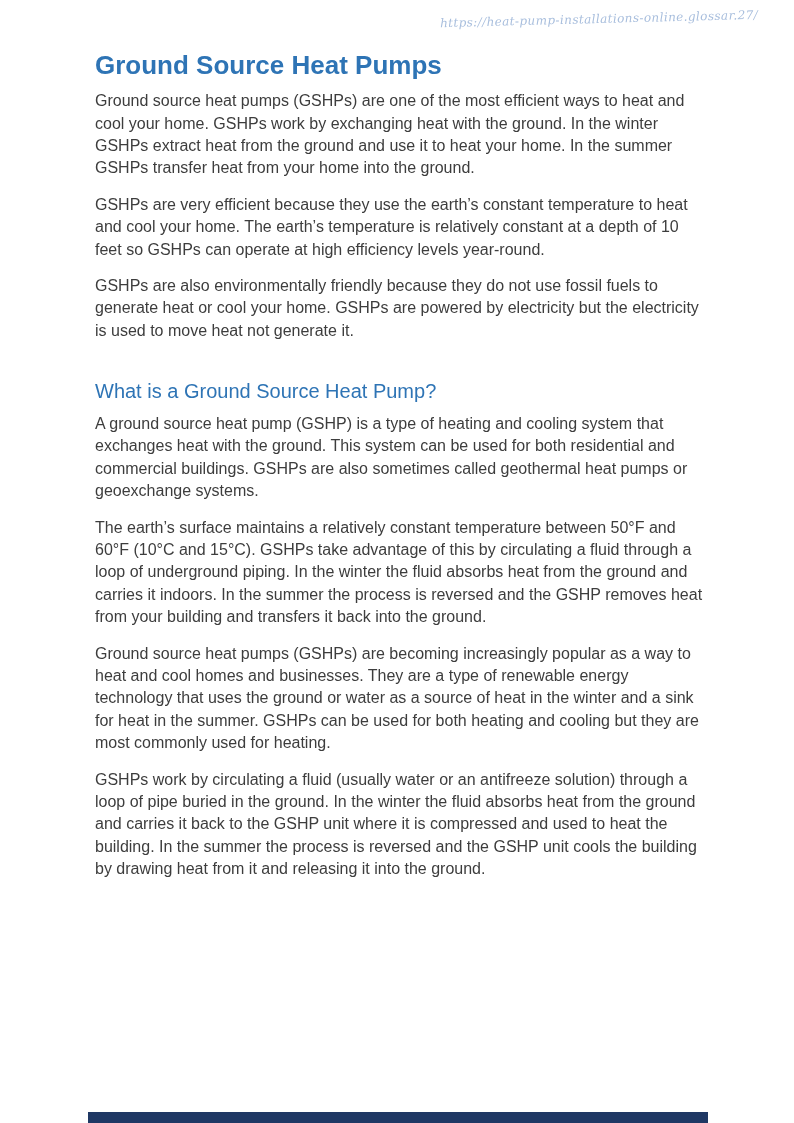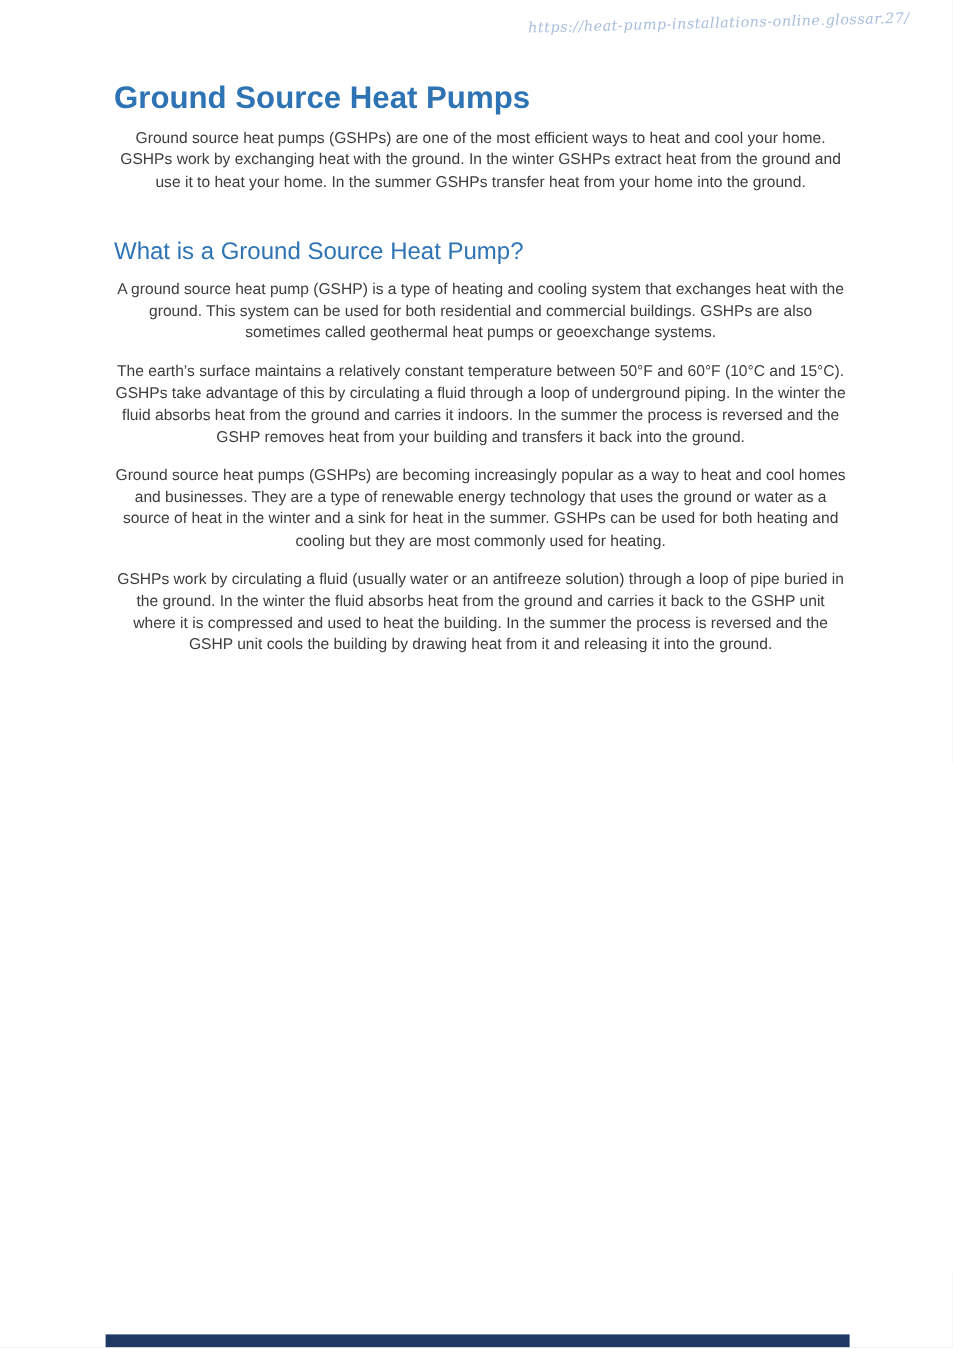--- a/index.html
+++ b/index.html
@@ -23,21 +23,21 @@
       font-family: "DejaVu Serif", serif;
       font-style: italic;
       font-size: 12px;
       letter-spacing: 0.4px;
       color: var(--annotation_blue, #a8bedd);
       transform: rotate(-1.5deg);
       white-space: nowrap;
     }
     .content {
       position: absolute;
-      top: 16px;
+      top: 0;
       left: 95px;
       width: 611px;
       padding-top: 50px;
       color: var(--body_text, #3d3d3d);
     }
     .doc-title {
       margin: 0 0 9px 0;
       font-size: 26px;
       line-height: 1.2;
       font-weight: 700;
@@ -45,23 +45,22 @@
     }
     .section-heading {
       margin: 37px 0 9px 0;
       font-size: 20px;
       line-height: 1.25;
       font-weight: 400;
       color: var(--heading_blue, #2e74b5);
     }
     .para {
       margin: 0 0 14px 0;
-      font-size: 13px;
+      font-size: 16px;
       line-height: 1.4;
-      text-align: center;
     }
     .footer-bar {
       position: absolute;
       left: 88px;
       bottom: 0;
       width: 620px;
       height: 11px;
       background: var(--footer_bar, #1f3864);
     }
   </style>
@@ -71,21 +70,23 @@
 <div class="page">
 
   <div class="url-annotation">https://heat-pump-installations-online.glossar.27/</div>
 
   <div class="content">
 
     <h1 class="doc-title">Ground Source Heat Pumps</h1>
 
     <p class="para">Ground source heat pumps (GSHPs) are one of the most efficient ways to heat and cool your home. GSHPs work by exchanging heat with the ground. In the winter GSHPs extract heat from the ground and use it to heat your home. In the summer GSHPs transfer heat from your home into the ground.</p>
 
+    <p class="para">GSHPs are very efficient because they use the earth’s constant temperature to heat and cool your home. The earth’s temperature is relatively constant at a depth of 10 feet so GSHPs can operate at high efficiency levels year-round.</p>
 
+    <p class="para">GSHPs are also environmentally friendly because they do not use fossil fuels to generate heat or cool your home. GSHPs are powered by electricity but the electricity is used to move heat not generate it.</p>
 
     <h2 class="section-heading">What is a Ground Source Heat Pump?</h2>
 
     <p class="para">A ground source heat pump (GSHP) is a type of heating and cooling system that exchanges heat with the ground. This system can be used for both residential and commercial buildings. GSHPs are also sometimes called geothermal heat pumps or geoexchange systems.</p>
 
     <p class="para">The earth’s surface maintains a relatively constant temperature between 50°F and 60°F (10°C and 15°C). GSHPs take advantage of this by circulating a fluid through a loop of underground piping. In the winter the fluid absorbs heat from the ground and carries it indoors. In the summer the process is reversed and the GSHP removes heat from your building and transfers it back into the ground.</p>
 
 
     <p class="para">Ground source heat pumps (GSHPs) are becoming increasingly popular as a way to heat and cool homes and businesses. They are a type of renewable energy technology that uses the ground or water as a source of heat in the winter and a sink for heat in the summer. GSHPs can be used for both heating and cooling but they are most commonly used for heating.</p>
 

